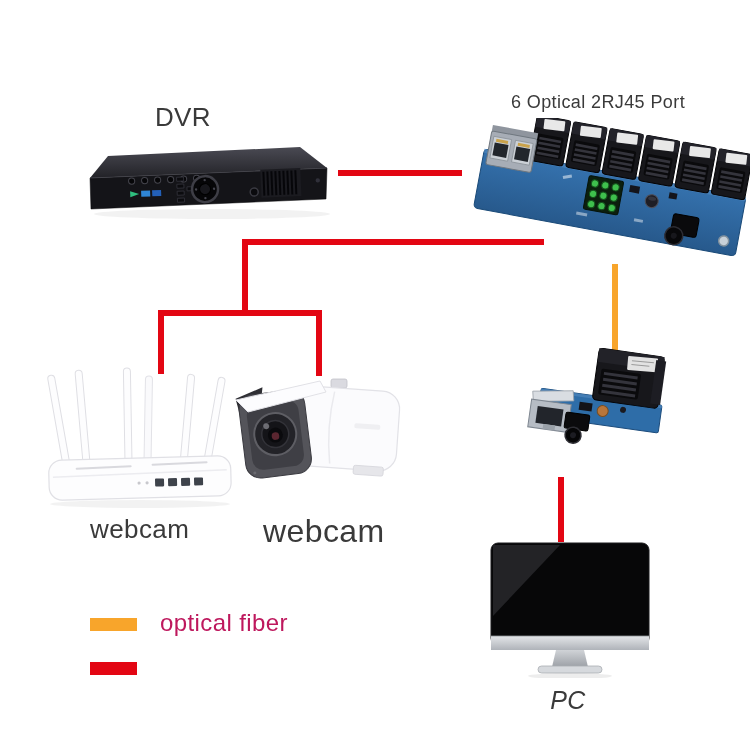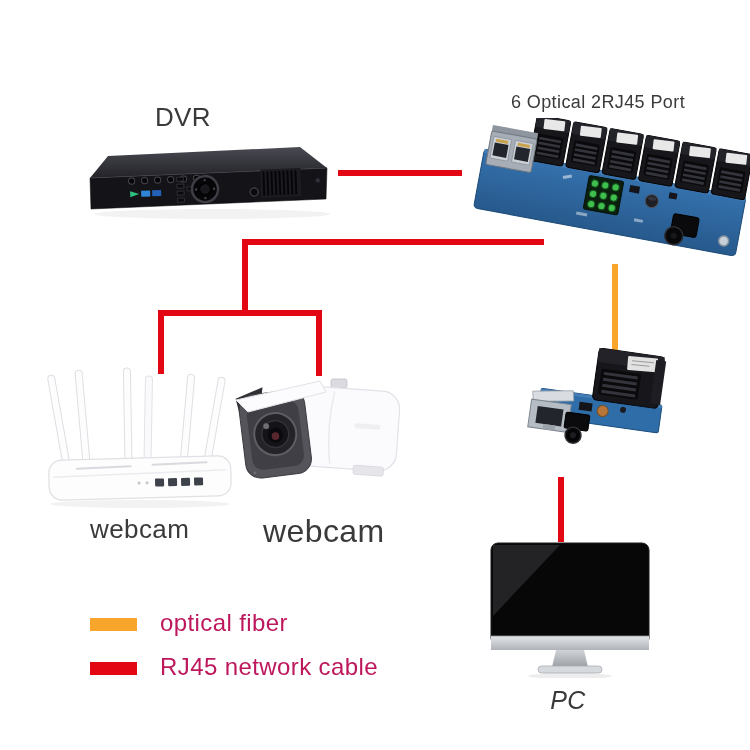--- a/index.html
+++ b/index.html
@@ -323,17 +323,16 @@
     <rect x="58" y="128" width="64" height="7" rx="3.5" fill="#d6d9dd" stroke="#a9adb3" stroke-width="0.8"></rect>
   </svg>
 
   <div>
     <div class="legend-row" style="left:90px;top:610px;">
       <div class="legend-swatch" style="background-color: rgb(248, 165, 43);"></div>
       <div class="legend-text">optical fiber</div>
     </div>
     <div class="legend-row" style="left:90px;top:654px;">
       <div class="legend-swatch" style="background-color: rgb(227, 6, 19);"></div>
-      <div class="legend-text">RJ45 network cable</div>
     </div>
   </div>
 
 </div>
 
 </body></html>

